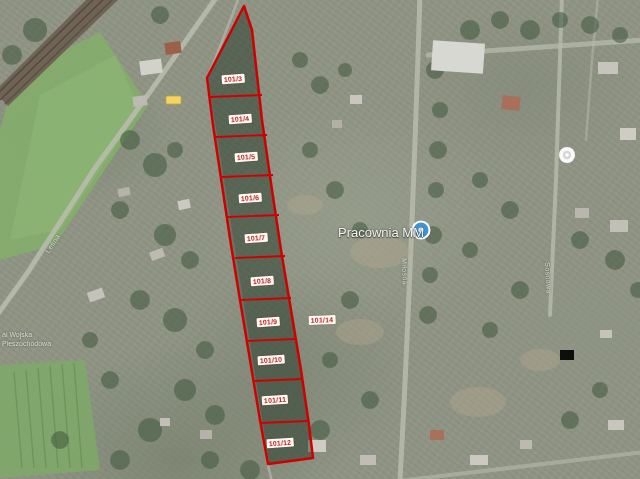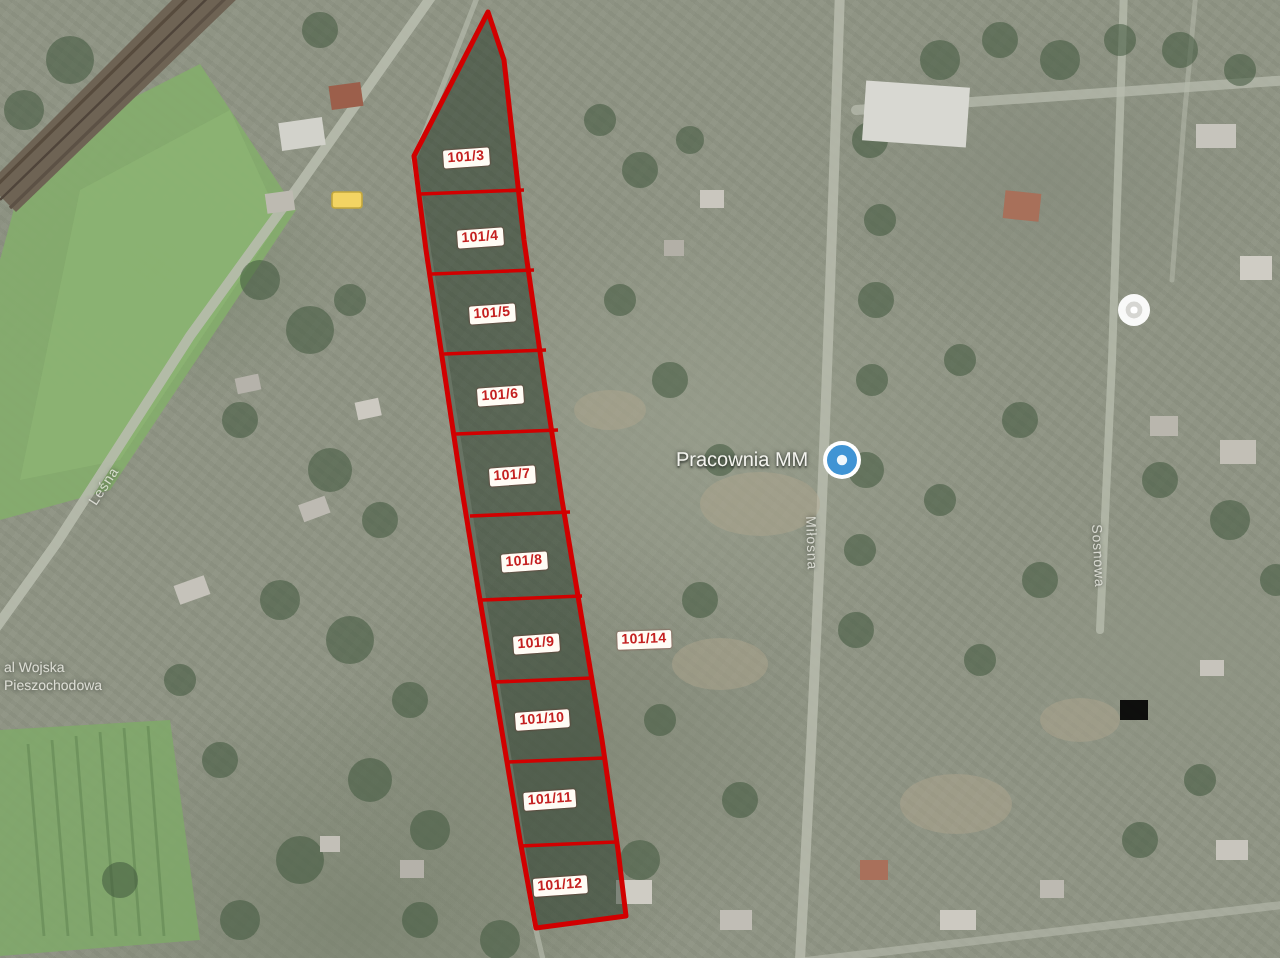--- a/index.html
+++ b/index.html
@@ -26,21 +26,21 @@
     padding:0 2px;border-radius:1px;letter-spacing:.2px;
     box-shadow:0 0 1px rgba(120,0,0,.65);
     transform:translate(-50%,-50%) rotate(-4deg);
     white-space:nowrap;z-index:5;
   }
   .street{
     position:absolute;color:rgba(242,242,236,.78);font-size:7px;letter-spacing:.4px;
     text-shadow:0 0 2px rgba(55,60,52,.9);white-space:nowrap;z-index:4;
   }
   .poi-label{
-    position:absolute;color:#f4f4ef;font-size:10px;
+    position:absolute;color:#f4f4ef;font-size:13px;
     text-shadow:0 0 2px rgba(50,55,48,.95),0 1px 1px rgba(50,55,48,.8);
     white-space:nowrap;z-index:4;
   }
   .area-label{
     position:absolute;color:rgba(238,238,232,.85);font-size:7px;line-height:9px;
     text-shadow:0 0 2px rgba(55,60,52,.9);z-index:4;
   }
 </style>
 </head>
 <body>

